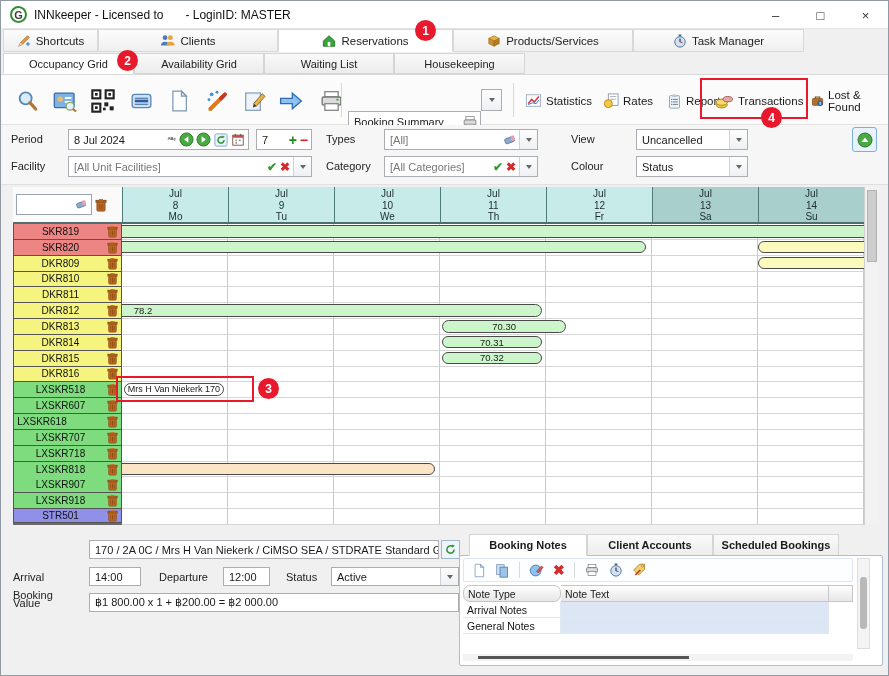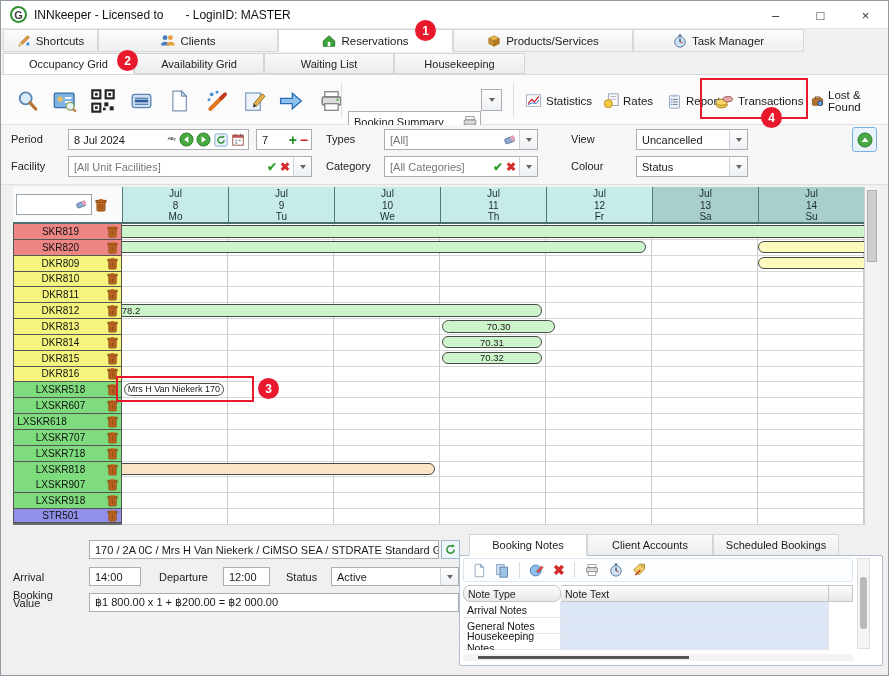--- a/index.html
+++ b/index.html
@@ -61,31 +61,31 @@
   .corner-box{width:76px;height:21px;border:1px solid #9aa4ae;background:#fff;display:flex;align-items:center;justify-content:flex-end;padding-right:3px;}
   .day-head{position:absolute;top:0;height:37px;background:#c7ebe9;border-left:1px solid #4e7a78;border-bottom:2px solid #4e6e6e;text-align:center;font-size:10px;line-height:11.5px;padding-top:1px;color:#1c2b2b;}
   .day-head.weekend{background:#a9cfcd;}
   .room-label{position:absolute;left:0;width:109px;border:1px solid #555;border-top:none;display:flex;align-items:center;z-index:2;}
   .room-label .room-name{flex:1;text-align:center;font-size:10px;color:#101010;}
   .grid-cell{position:absolute;background:#fff;border-right:1px solid #c9c9c9;border-bottom:1px solid #d6d6d6;}
   .bars-clip{position:absolute;left:109px;top:0px;width:742px;height:338px;overflow:hidden;z-index:3;}
   .bar{position:absolute;height:12.5px;border:1px solid #4a4a4a;display:flex;align-items:center;justify-content:center;font-size:9.5px;line-height:11px;overflow:hidden;white-space:nowrap;}
   .bar.rl{border-top-left-radius:7px;border-bottom-left-radius:7px;}
   .bar.rr{border-top-right-radius:7px;border-bottom-right-radius:7px;}
-  .bar.alignleft{justify-content:flex-start;padding-left:4px;border-radius:6px;}
+  .bar.alignleft{justify-content:flex-start;padding-left:16px;}
   .grid-scroll{position:absolute;left:851px;top:0;width:15px;height:338px;background:#f2f2f2;border-left:1px solid #cfcfcf;z-index:4;}
   .grid-scroll .thumb{position:absolute;left:2px;top:3px;width:10px;height:72px;background:#cdcdcd;border:1px solid #b0b0b0;}
 
   
   .blabel{position:absolute;font-size:11px;color:#222;}
   .winput{position:absolute;background:#fff;border:1px solid #abadb3;font-size:11px;display:flex;align-items:center;padding:0 5px;height:19px;white-space:nowrap;overflow:hidden;}
   .iconbtn{position:absolute;border:1px solid #9fb6cc;background:#eef5fb;display:flex;align-items:center;justify-content:center;}
 
   
-  .ntab{position:absolute;top:533px;height:22px;background:linear-gradient(#fafafa,#ededed);border:1px solid #d5d5d5;display:flex;align-items:center;justify-content:center;font-size:11px;}
+  .ntab{position:absolute;top:533px;height:22px;background:linear-gradient(#fafafa,#ededed);border:1px solid #d5d5d5;display:flex;align-items:center;justify-content:center;font-size:11px;font-weight:bold;}
   .ntab.active{background:#fff;border-bottom-color:#fff;z-index:3;}
   .ntab1{left:468px;width:118px;}
   .ntab2{left:586px;width:126px;}
   .ntab3{left:712px;width:126px;}
   .npanel{position:absolute;left:458px;top:554px;width:424px;height:111px;background:#fff;border:1px solid #aebdd0;border-radius:2px;z-index:2;}
   .ntoolbar{position:absolute;left:462px;top:557px;width:390px;height:24px;background:#fdfeff;border:1px solid #dde7f3;border-radius:2px;display:flex;align-items:center;gap:9px;padding-left:8px;z-index:3;}
   .nsep{width:1px;height:16px;background:#d9d9d9;}
   .ntable-head{position:absolute;left:462px;top:584px;height:17px;display:flex;z-index:3;}
   .nth{background:linear-gradient(#fdfdfd,#e7e7e7);border:1px solid #c6c6c6;border-left:none;font-size:10.5px;display:flex;align-items:center;padding-left:4px;color:#222;}
   .nth:first-child{border-left:1px solid #c6c6c6;border-radius:7px;}
@@ -405,21 +405,21 @@
     </div>
     <div class="grid-scroll">
         <div class="thumb"></div>
       </div>
     <div class="bars-clip" id="bars-clip">
         <div class="bar" style="left: -5.3px; width: 752.6px; top: 38px; background: rgb(205, 245, 203);"></div>
         <div class="bar rr" style="left: -5.3px; width: 528.94px; top: 53.8421px; background: rgb(205, 245, 203);"></div>
         <div class="bar rl" style="left: 636px; width: 111.3px; top: 53.8421px; background: rgb(250, 250, 188);"></div>
         <div class="bar rl" style="left: 636px; width: 111.3px; top: 69.6842px; background: rgb(250, 250, 188);"></div>
         <div class="bar rr alignleft" style="left: -5.3px; width: 425.06px; top: 117.211px; background: rgb(205, 245, 203);">78.2</div>
-        <div class="bar rl rr" style="left: 320.12px; width: 113px; top: 133.053px; background: rgb(205, 245, 203);">70.30</div>
+        <div class="bar rl rr" style="left: 320.12px; width: 124px; top: 133.053px; background: rgb(205, 245, 203);">70.30</div>
         <div class="bar rl rr" style="left: 320.12px; width: 99.64px; top: 148.895px; background: rgb(205, 245, 203);">70.31</div>
         <div class="bar rl rr" style="left: 320.12px; width: 99.64px; top: 164.737px; background: rgb(205, 245, 203);">70.32</div>
         <div class="bar rl rr" style="left: 2.12px; width: 99.64px; top: 196.421px; background: rgb(255, 255, 255); font-size: 9px;">Mrs H Van Niekerk 170</div>
         <div class="bar rr" style="left: -5.3px; width: 318px; top: 275.632px; background: rgb(252, 229, 198);"></div>
       </div>
   <div class="day-head" style="left: 109px; width: 106px; background: rgb(199, 235, 233);">
         <div>Jul</div>
         <div>8</div>
         <div>Mo</div>
       </div>
@@ -875,24 +875,20 @@
   </div>
   <div class="nrows" id="note-rows">
       <div class="nrow" style="top: 0px;">
         <div class="ncell type">Arrival Notes</div>
         <div class="ncell text"></div>
       </div>
       <div class="nrow" style="top: 16px;">
         <div class="ncell type">General Notes</div>
         <div class="ncell text"></div>
       </div>
-      <div class="nrow" style="top: 32px;">
-        <div class="ncell type">Housekeeping Notes</div>
-        <div class="ncell text"></div>
-      </div>
     </div>
   <div class="nvscroll">
       <div class="thumb"></div>
     </div>
   <div class="nhscroll">
       <div class="thumb"></div>
     </div>
 
   <div class="ann-circle" style="left:414px;top:19px;">
       <span>1</span>

